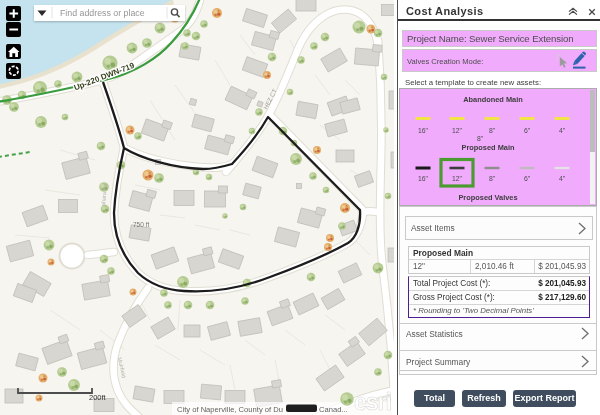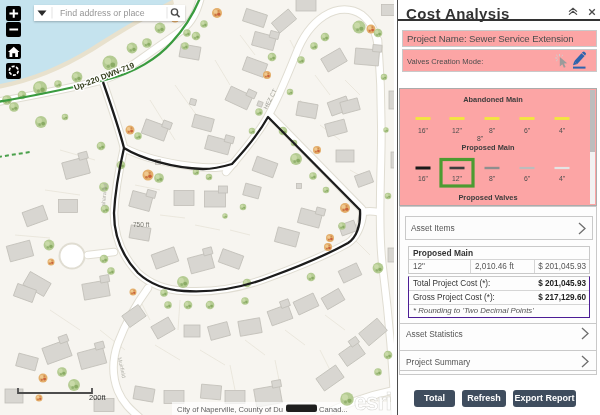--- a/index.html
+++ b/index.html
@@ -2,22 +2,22 @@
 <html><head>
 <meta charset="utf-8">
 <style>
   html,body{margin:0;padding:0;}
   body{width:600px;height:415px;overflow:hidden;font-family:"Liberation Sans",sans-serif;}
   .app{position:relative;width:600px;height:415px;background:#fff;}
   .map{position:absolute;left:0;top:0;width:394px;height:415px;background:#f7f5f0;overflow:hidden;}
   .panel{position:absolute;left:394px;top:0;width:206px;height:415px;background:#fff;}
   .pborder{position:absolute;left:3px;top:0;width:0;height:415px;border-left:1.5px solid #4d4d4d;}
   .phead{position:absolute;left:4px;top:0;width:202px;height:19px;background:#fff;border-bottom:2px solid #333;}
-  .phead .t{position:absolute;left:8px;top:4.5px;font-size:15px;font-weight:bold;color:#333;letter-spacing:0.4px;}
-  .box{position:absolute;border:1px solid #c5c5c5;background:#fca5a5;}
+  .phead .t{position:absolute;left:8px;top:4.5px;font-size:11px;font-weight:bold;color:#333;letter-spacing:0.4px;}
+  .box{position:absolute;border:1px solid #c5c5c5;background:#f0abfc;}
   .btn{position:absolute;top:390px;height:17px;background:#41506b;background:#3f4d5e;border-radius:3px;color:#fff;font-size:9px;font-weight:bold;text-align:center;line-height:17px;}
 </style>
 </head>
 <body>
 <div class="app">
 
   <div class="map" id="maparea">
   <svg width="394" height="415" viewBox="0 0 394 415">
     <defs>
 
@@ -501,20 +501,21 @@
       </svg>
 
       <svg style="position:absolute;left:167px;top:1px" width="17" height="18" viewBox="0 0 17 18">
         <path d="M 4.2,10.2 L 11.5,2.2 L 14.6,5 L 7.3,13 Z" fill="#2e64ad"></path>
         <path d="M 4.2,10.2 L 7.3,13 L 3,14.3 Z" fill="#2e64ad"></path>
         <path d="M 12.6,1 L 14,0.4 L 16,2.2 L 15.6,3.9 L 15,4.6 L 11.9,1.8 Z" fill="#2e64ad"></path>
         <rect x="3" y="15.6" width="12.5" height="2" fill="#2e64ad"></rect>
       </svg>
     </div>
 
+    <div style="position:absolute;left:11px;top:77.5px;font-size:7.8px;color:#3d3d3d;">Select a template to create new assets:</div>
 
     <div class="box" style="left:5px;top:87.5px;width:196px;height:116px;border-color:#ababab;">
 
       <div style="position:absolute;right:1px;top:1px;width:5px;height:114px;background:#f2f2f2;"></div>
       <div style="position:absolute;right:1px;top:1px;width:5px;height:62px;background:#bdbdbd;"></div>
 
       <div style="position:absolute;left:0;top:6px;width:186px;text-align:center;font-size:7.4px;font-weight:bold;color:#3d3d3d;">Abandoned Main</div>
 
       <svg style="position:absolute;left:0;top:0" width="186" height="114" viewBox="0 0 186 114">
         <g stroke="#f2e73c" stroke-width="2.8">

